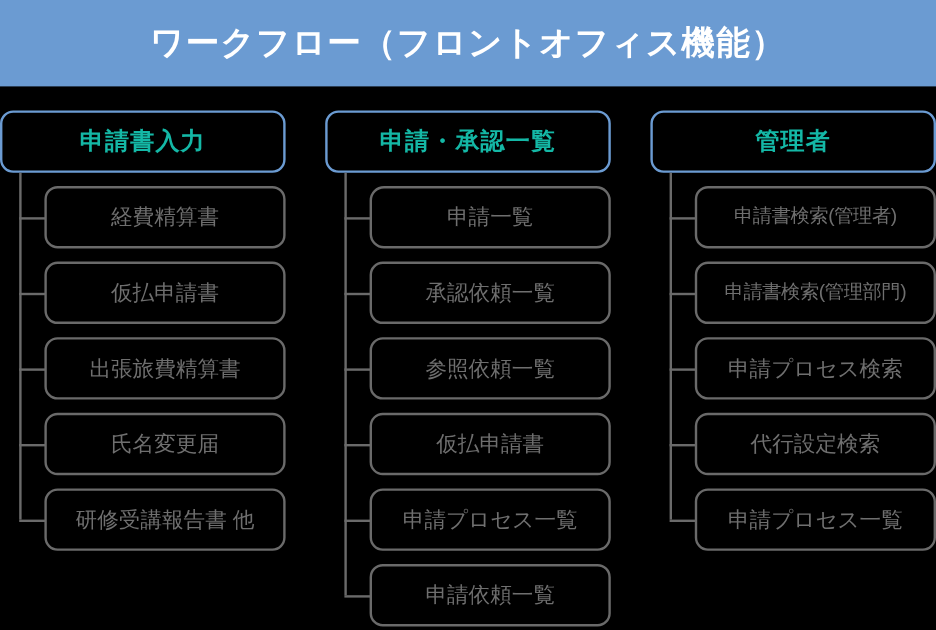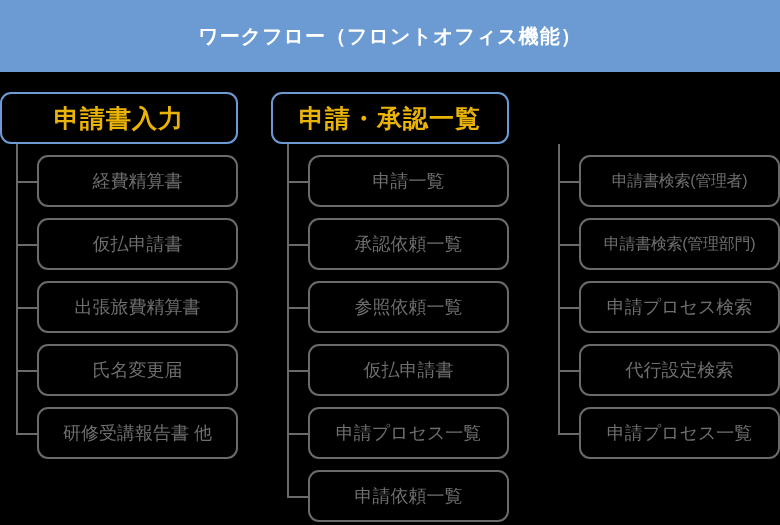--- a/index.html
+++ b/index.html
@@ -31,21 +31,21 @@
     width: 780px;
     height: 72px;
     background: #6b9bd2;
     display: flex;
     align-items: center;
     justify-content: center;
     box-sizing: border-box;
   }
   .title-text {
     color: #ffffff;
-    font-size: 20px;
+    font-size: 28px;
     font-weight: bold;
     letter-spacing: 1px;
     line-height: 1;
     white-space: nowrap;
   }
 
   
   .columns {
     position: absolute;
     left: 0;
@@ -71,22 +71,22 @@
     height: 52px;
     box-sizing: border-box;
     border: 2px solid #6b9bd2;
     border-radius: 11px;
     background: #000000;
     display: flex;
     align-items: center;
     justify-content: center;
   }
   .col-head-label {
-    color: #eab308;
-    font-size: 25px;
+    color: #14b8a6;
+    font-size: 20px;
     font-weight: bold;
     letter-spacing: 1px;
     line-height: 1;
     white-space: nowrap;
   }
 
   
   .tree-trunk {
     position: absolute;
     left: 16px;
@@ -197,20 +197,23 @@
           </div>
           <div class="item-box" style="top: 335px;">
             <span class="item-label">申請プロセス一覧</span>
           </div>
           <div class="item-box" style="top: 398px;">
             <span class="item-label">申請依頼一覧</span>
           </div>
         </div>
       </div>
       <div class="column col-2">
+        <div class="col-head">
+          <span class="col-head-label">管理者</span>
+        </div>
         <div class="tree-trunk" style="height: 289px;"></div>
         <div class="tree-branch" style="top: 109px;"></div>
         <div class="tree-branch" style="top: 172px;"></div>
         <div class="tree-branch" style="top: 235px;"></div>
         <div class="tree-branch" style="top: 298px;"></div>
         <div class="tree-branch" style="top: 361px;"></div>
         <div class="item-list">
           <div class="item-box" style="top: 83px;">
             <span class="item-label compact">申請書検索(管理者)</span>
           </div>

